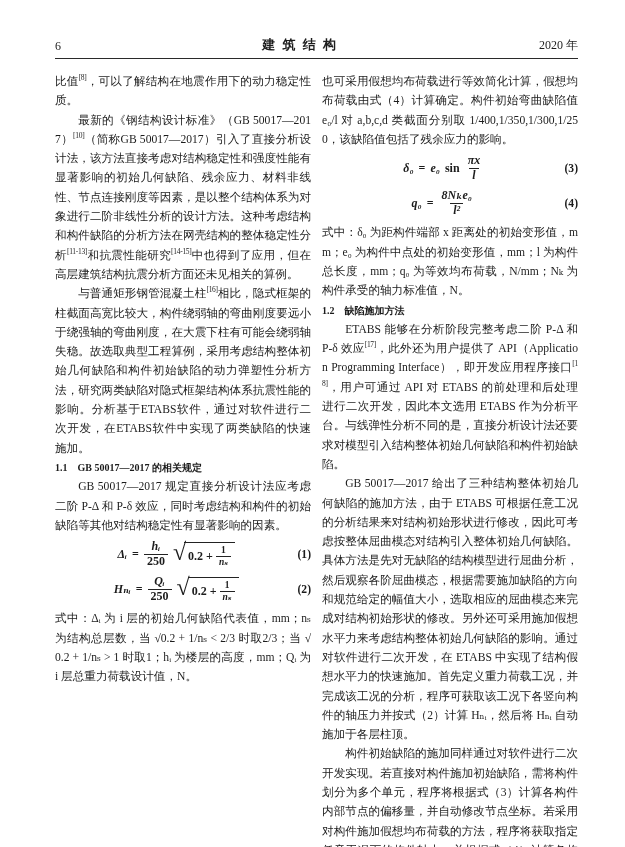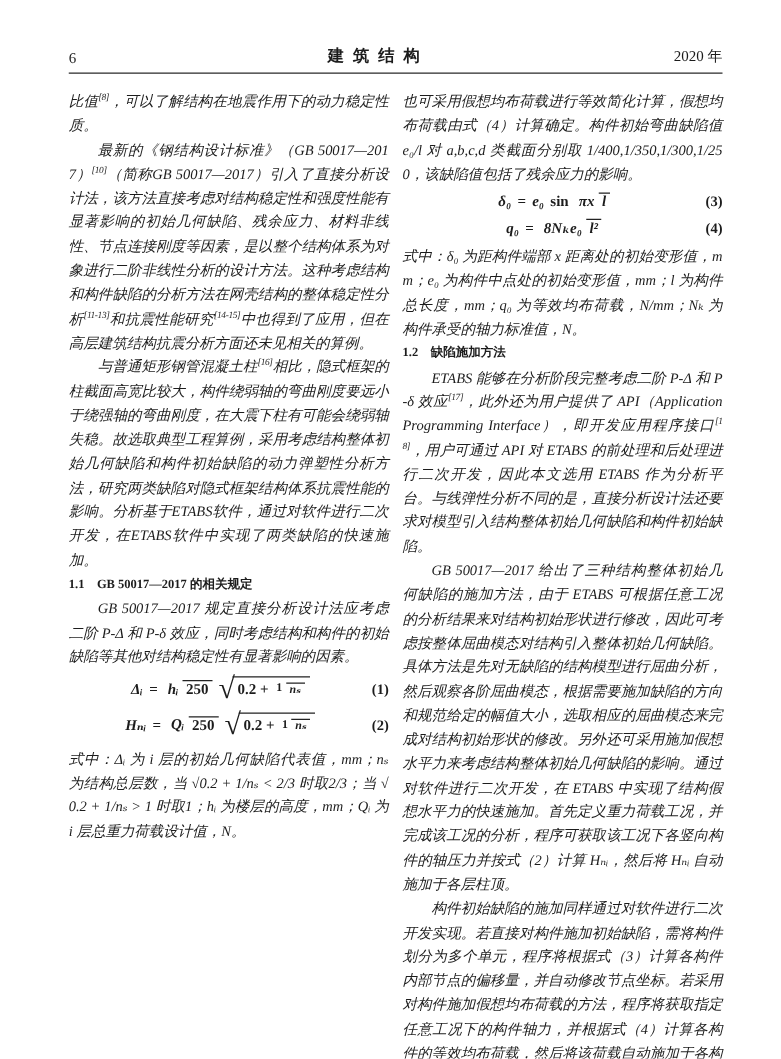--- a/index.html
+++ b/index.html
@@ -24,21 +24,20 @@
     padding:13px 47px 0 55px;
   }
   .col{flex:1;min-width:0;}
   .para{
     margin:0;
     font-size:11.6px;
     line-height:19.3px;
     text-align:justify;
     text-indent:2em;
     word-break:break-all;
-    font-style:italic;
   }
   .cont{text-indent:0;}
   .heading{
     margin:0;
     font-size:10px;
     line-height:19.3px;
     font-weight:bold;
     text-align:left;
   }
   sup.ref{font-size:7.5px;vertical-align:super;line-height:0;letter-spacing:-0.3px;}
@@ -46,21 +45,21 @@
   .equation{
     display:flex;align-items:center;
     margin:5px 0 6px 0;
     font-size:12px;
     font-weight:bold;
   }
   .eq-body{flex:1;display:flex;justify-content:center;align-items:center;gap:5px;}
   .eq-num{flex:0 0 auto;font-size:11.6px;}
   .it{font-style:italic;}
   .up{font-style:normal;}
-  .frac{display:inline-flex;align-items:center;line-height:1.15;vertical-align:middle;}
+  .frac{display:inline-flex;flex-direction:column;align-items:center;line-height:1.15;vertical-align:middle;}
   .frac .fnum{padding:0 3px;}
   .frac .fden{border-top:1px solid #222;padding:0 3px;}
   .frac.small{font-size:9.5px;line-height:1.1;}
   .radical{display:inline-flex;align-items:flex-start;}
   .rad-sign{font-size:24px;line-height:0.95;font-style:normal;margin-right:-2px;}
   .rad-body{
     border-top:1.1px solid #222;
     display:inline-flex;align-items:center;gap:3px;
     padding:2px 4px 0 4px;
     margin-top:1px;

